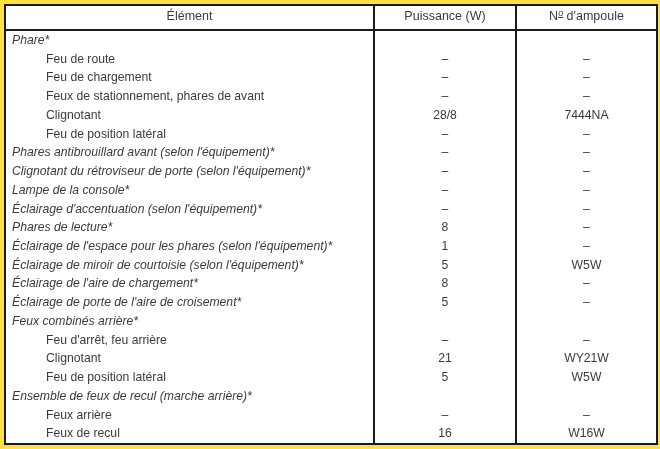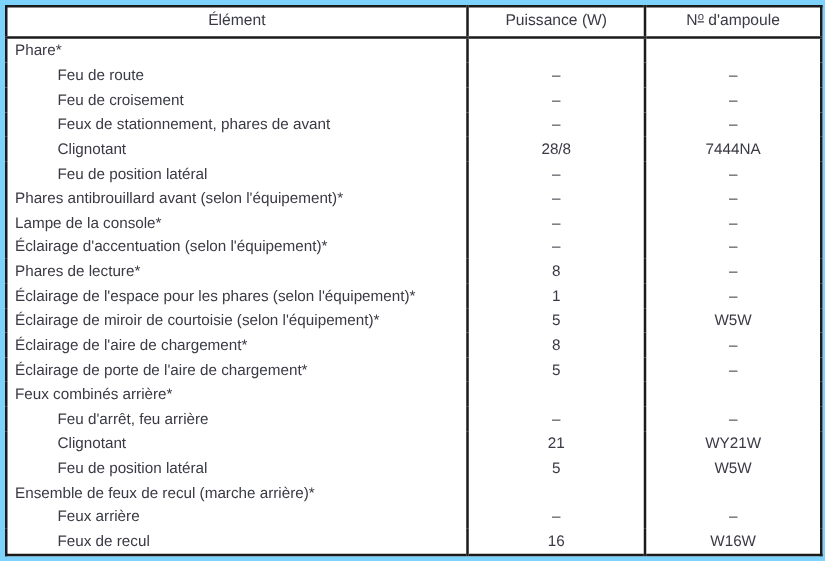--- a/index.html
+++ b/index.html
@@ -11,21 +11,21 @@
     width: 660px;
     height: 449px;
     font-family: "Liberation Sans", sans-serif;
     color: #3a3a44;
     overflow: hidden;
   }
   .sheet {
     position: relative;
     width: 660px;
     height: 449px;
-    background: #7dd3fc;
+    background: #fde047;
     box-sizing: border-box;
   }
   .bulb-table {
     position: absolute;
     left: 4px;
     top: 4px;
     width: 652px;
     height: 441px;
     border-collapse: collapse;
     table-layout: fixed;
@@ -67,21 +67,21 @@
   }
   .bulb-table tbody td.cell-elem {
     text-align: left;
     padding-left: 6px;
   }
   .bulb-table tbody td.cell-watt,
   .bulb-table tbody td.cell-bulb {
     text-align: center;
     border-left: 2px solid #1b1b1b;
   }
-  .lvl-1 { padding-left: 6px !important; }
+  .lvl-1 { padding-left: 6px !important; font-style: italic; }
   .lvl-2 { padding-left: 40px !important; }
 
   .numero {
     display: inline-block;
   }
   .numero sup {
     font-size: 0.72em;
     text-decoration: underline;
     vertical-align: 0.42em;
     line-height: 0;
@@ -111,21 +111,21 @@
           <td class="cell-elem lvl-1">Phare*</td>
           <td class="cell-watt"></td>
           <td class="cell-bulb"></td>
         </tr>
         <tr>
           <td class="cell-elem lvl-2">Feu de route</td>
           <td class="cell-watt">–</td>
           <td class="cell-bulb">–</td>
         </tr>
         <tr>
-          <td class="cell-elem lvl-2">Feu de croisement</td>
+          <td class="cell-elem lvl-2">Feu de chargement</td>
           <td class="cell-watt">–</td>
           <td class="cell-bulb">–</td>
         </tr>
         <tr>
           <td class="cell-elem lvl-2">Feux de stationnement, phares de avant</td>
           <td class="cell-watt">–</td>
           <td class="cell-bulb">–</td>
         </tr>
         <tr>
           <td class="cell-elem lvl-2">Clignotant</td>
@@ -136,20 +136,25 @@
           <td class="cell-elem lvl-2">Feu de position latéral</td>
           <td class="cell-watt">–</td>
           <td class="cell-bulb">–</td>
         </tr>
         <tr>
           <td class="cell-elem lvl-1">Phares antibrouillard avant (selon l'équipement)*</td>
           <td class="cell-watt">–</td>
           <td class="cell-bulb">–</td>
         </tr>
         <tr>
+          <td class="cell-elem lvl-1">Clignotant du rétroviseur de porte (selon l'équipement)*</td>
+          <td class="cell-watt">–</td>
+          <td class="cell-bulb">–</td>
+        </tr>
+        <tr>
           <td class="cell-elem lvl-1">Lampe de la console*</td>
           <td class="cell-watt">–</td>
           <td class="cell-bulb">–</td>
         </tr>
         <tr>
           <td class="cell-elem lvl-1">Éclairage d'accentuation (selon l'équipement)*</td>
           <td class="cell-watt">–</td>
           <td class="cell-bulb">–</td>
         </tr>
         <tr>
@@ -166,21 +171,21 @@
           <td class="cell-elem lvl-1">Éclairage de miroir de courtoisie (selon l'équipement)*</td>
           <td class="cell-watt">5</td>
           <td class="cell-bulb">W5W</td>
         </tr>
         <tr>
           <td class="cell-elem lvl-1">Éclairage de l'aire de chargement*</td>
           <td class="cell-watt">8</td>
           <td class="cell-bulb">–</td>
         </tr>
         <tr>
-          <td class="cell-elem lvl-1">Éclairage de porte de l'aire de chargement*</td>
+          <td class="cell-elem lvl-1">Éclairage de porte de l'aire de croisement*</td>
           <td class="cell-watt">5</td>
           <td class="cell-bulb">–</td>
         </tr>
         <tr>
           <td class="cell-elem lvl-1">Feux combinés arrière*</td>
           <td class="cell-watt"></td>
           <td class="cell-bulb"></td>
         </tr>
         <tr>
           <td class="cell-elem lvl-2">Feu d'arrêt, feu arrière</td>

